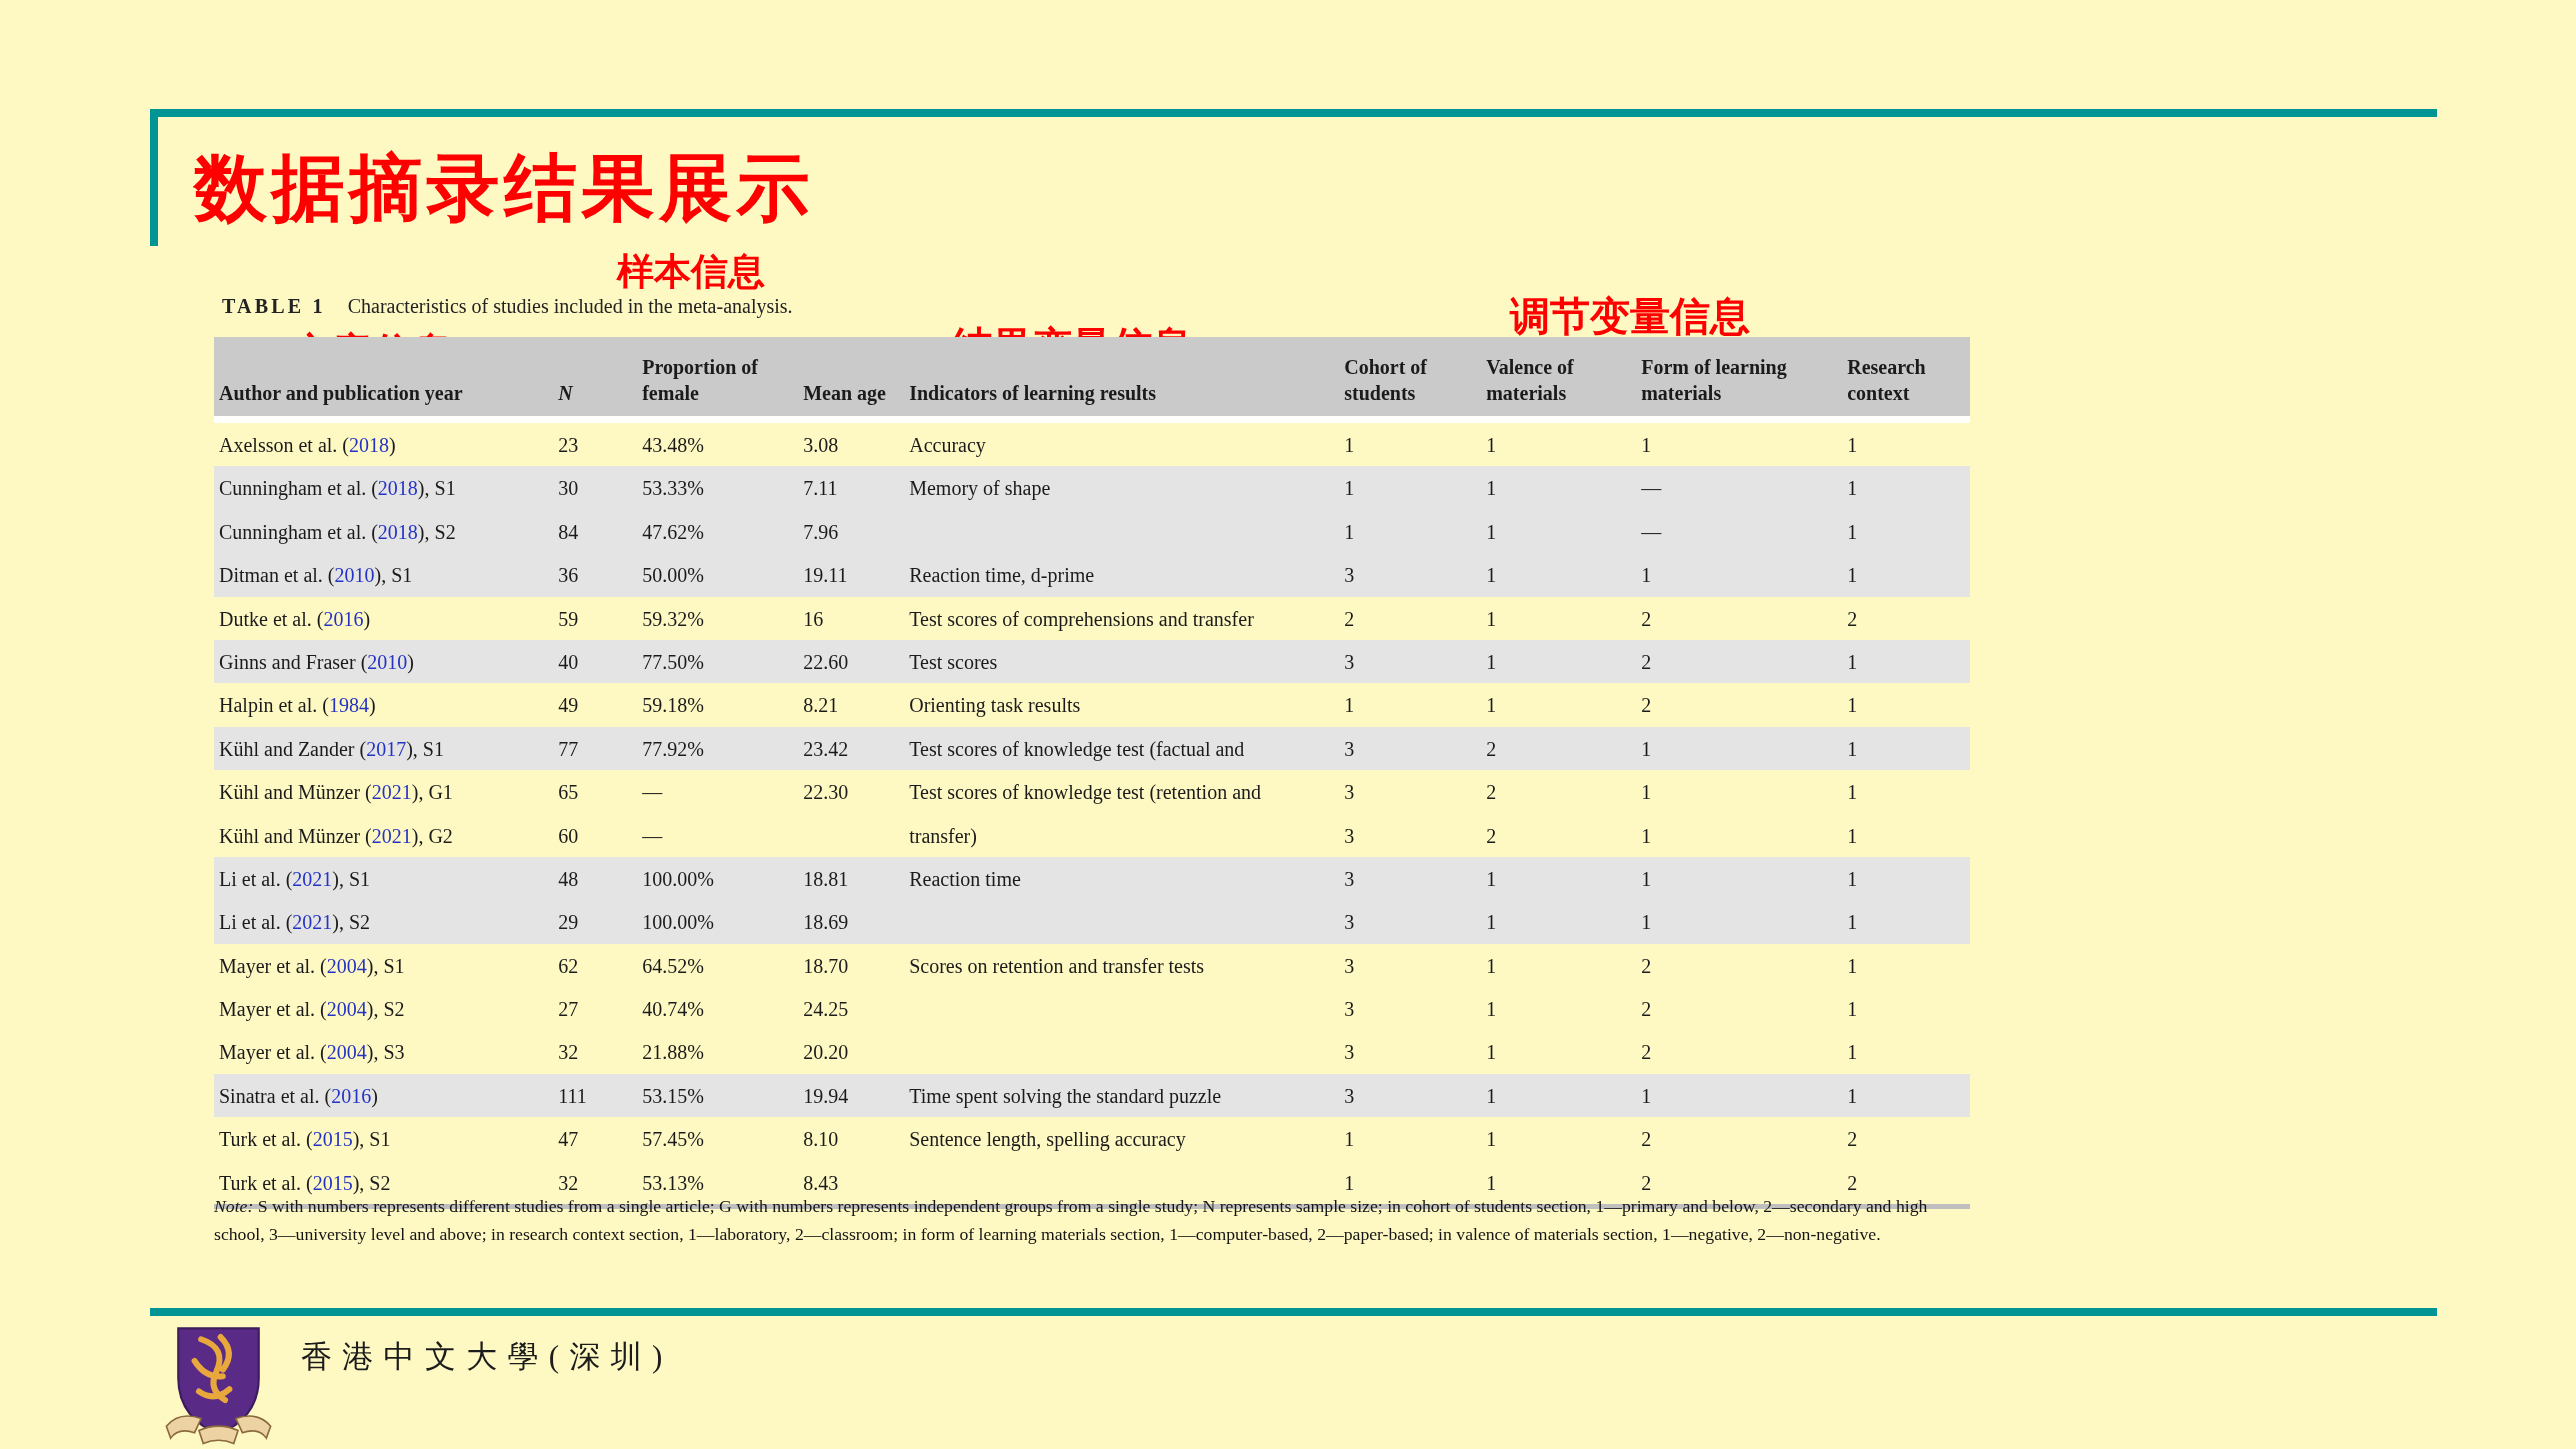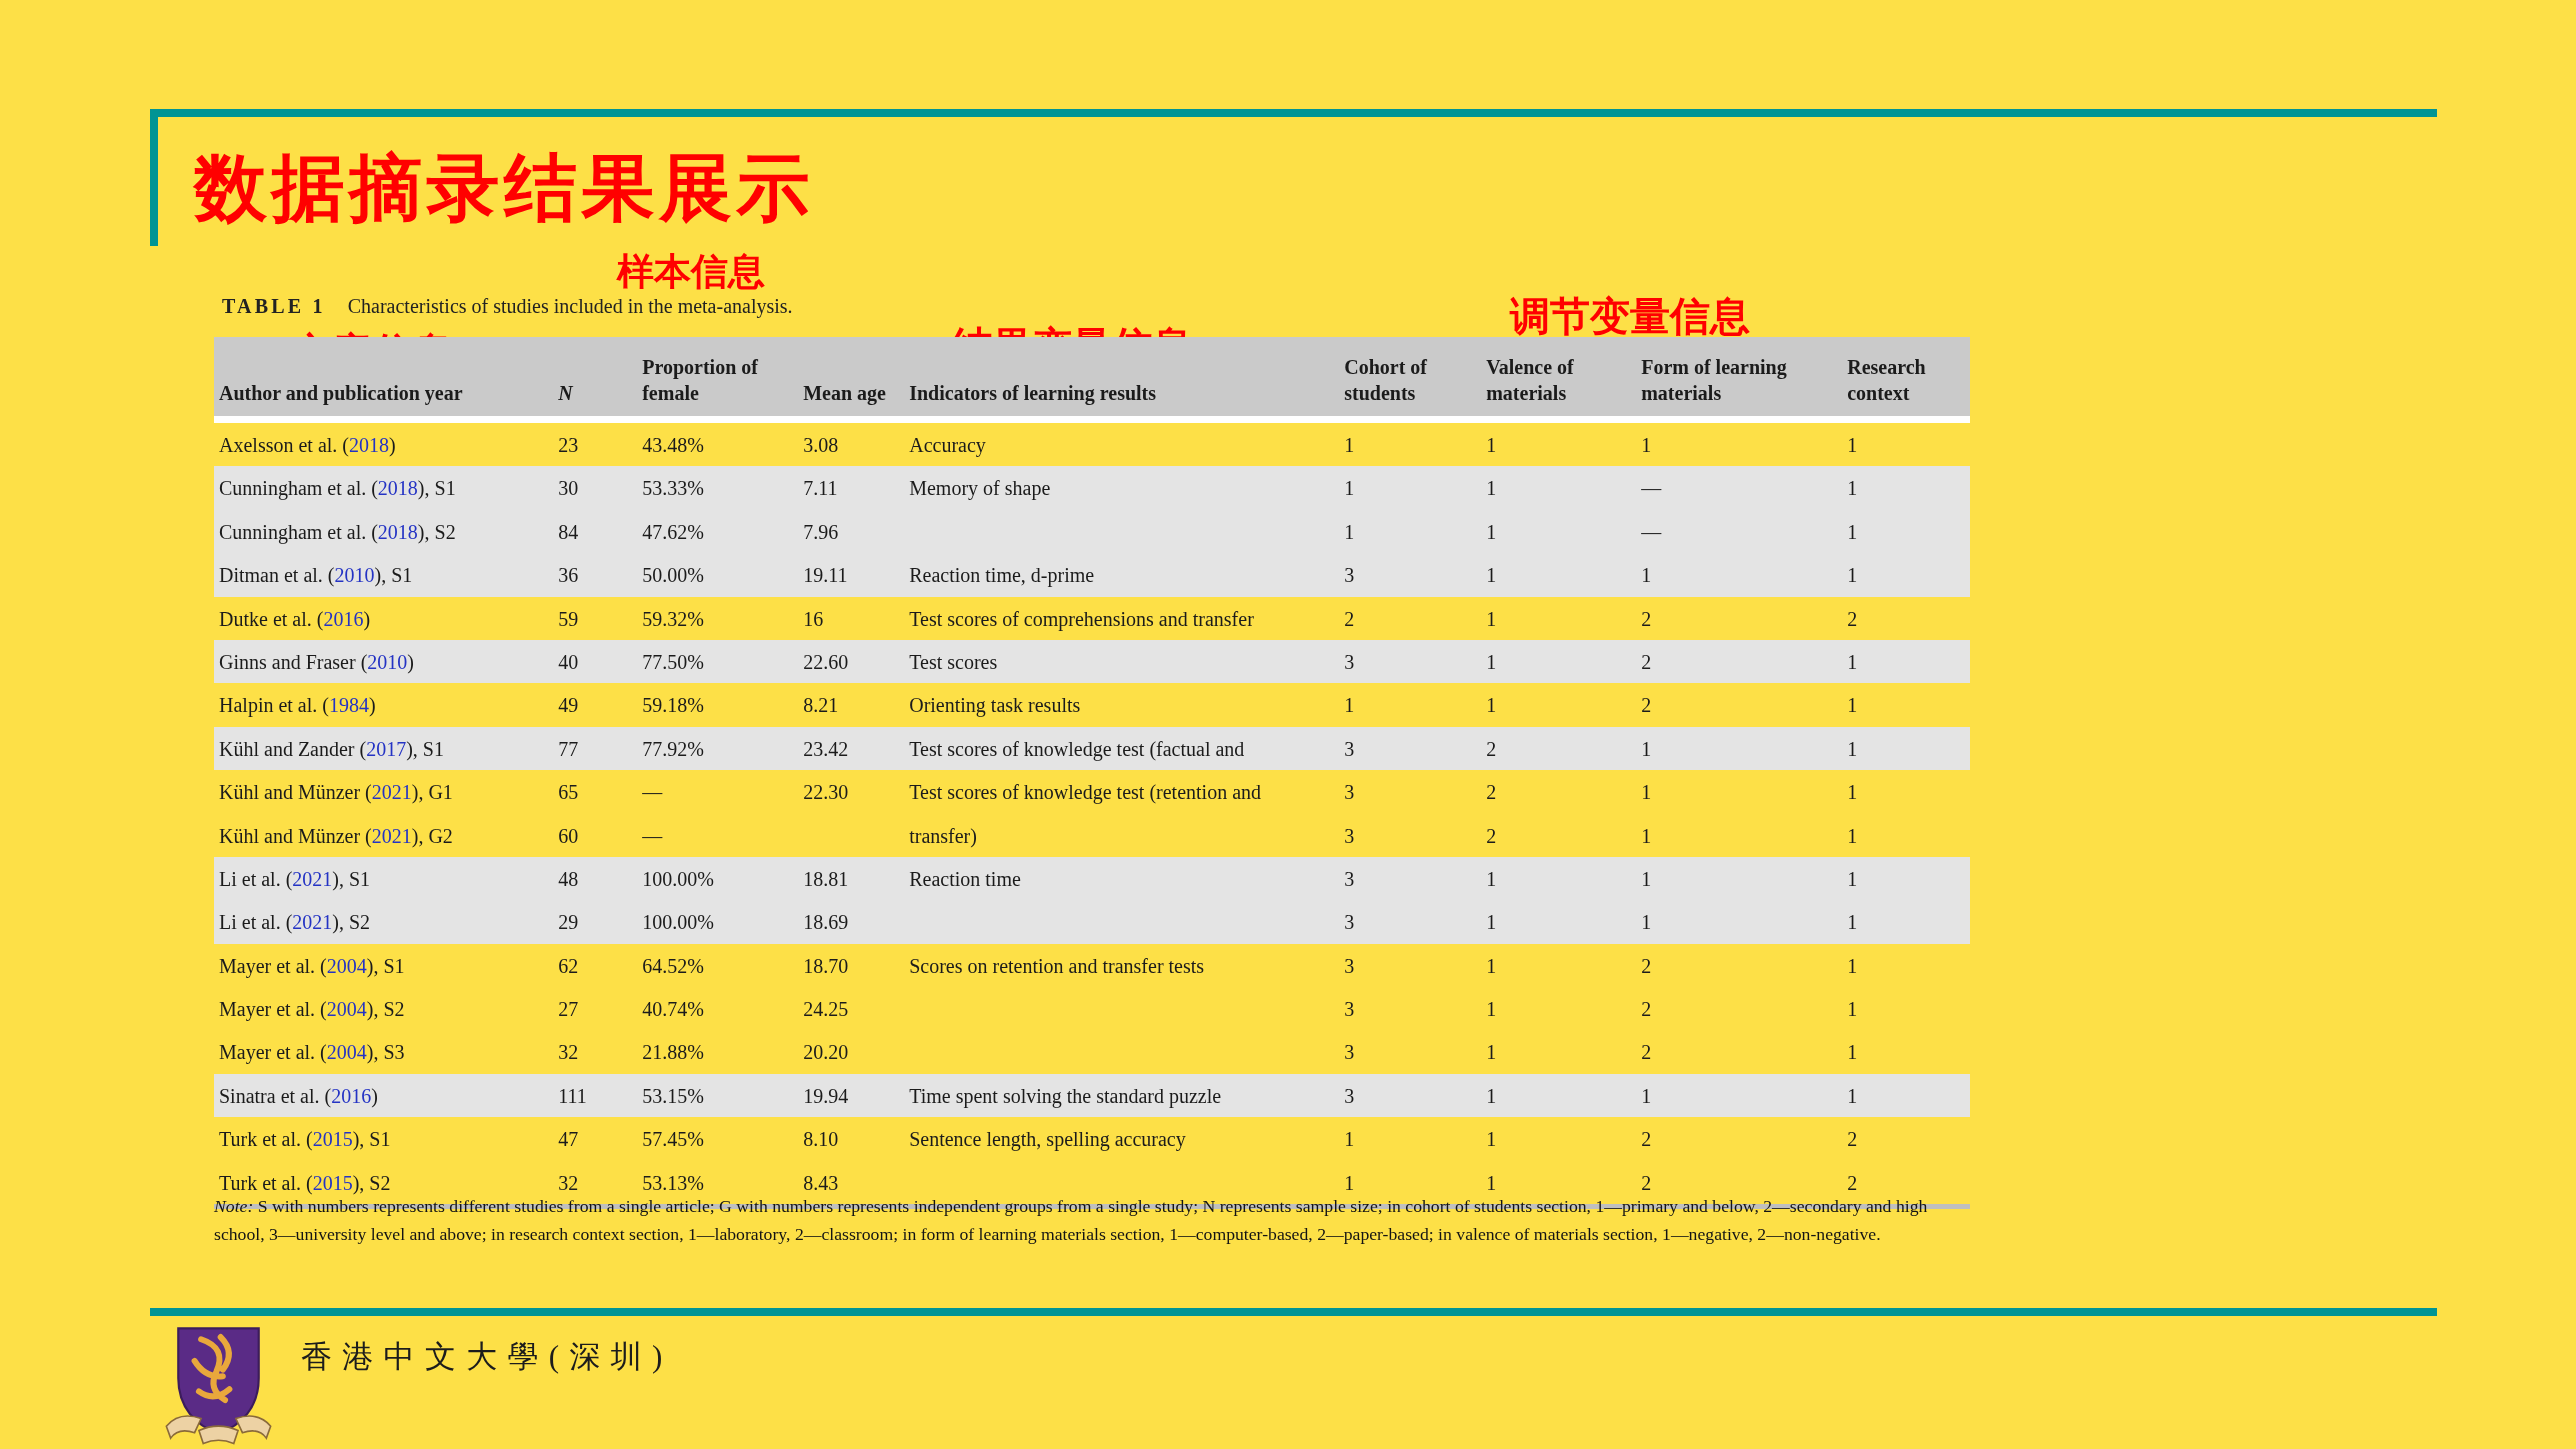--- a/index.html
+++ b/index.html
@@ -1,16 +1,16 @@
 <!DOCTYPE html>
 <html style="font-size:10.3px"><head>
 <meta charset="utf-8">
 <style>
   html,body{margin:0;padding:0;background:#ffffff;}
-  .slide{position:relative;width:2576px;height:1449px;background:#fde047;overflow:hidden;
+  .slide{position:relative;width:2576px;height:1449px;background:#fef9c3;overflow:hidden;
          font-family:"Liberation Serif","DejaVu Serif",serif;}
 
   
   .frame-top{position:absolute;left:150px;top:109px;width:2287px;height:8.4px;background:#009494;}
   .frame-left{position:absolute;left:150px;top:109px;width:8.4px;height:137px;background:#009494;}
   .frame-bottom{position:absolute;left:150px;top:1308px;width:2287px;height:7.7px;background:#009494;}
 
   
   .slide-title{position:absolute;left:194px;top:140px;font-size:73px;font-weight:bold;color:#ff0000;
                letter-spacing:4.5px;font-family:"DejaVu Sans","Liberation Sans",sans-serif;white-space:nowrap;}

